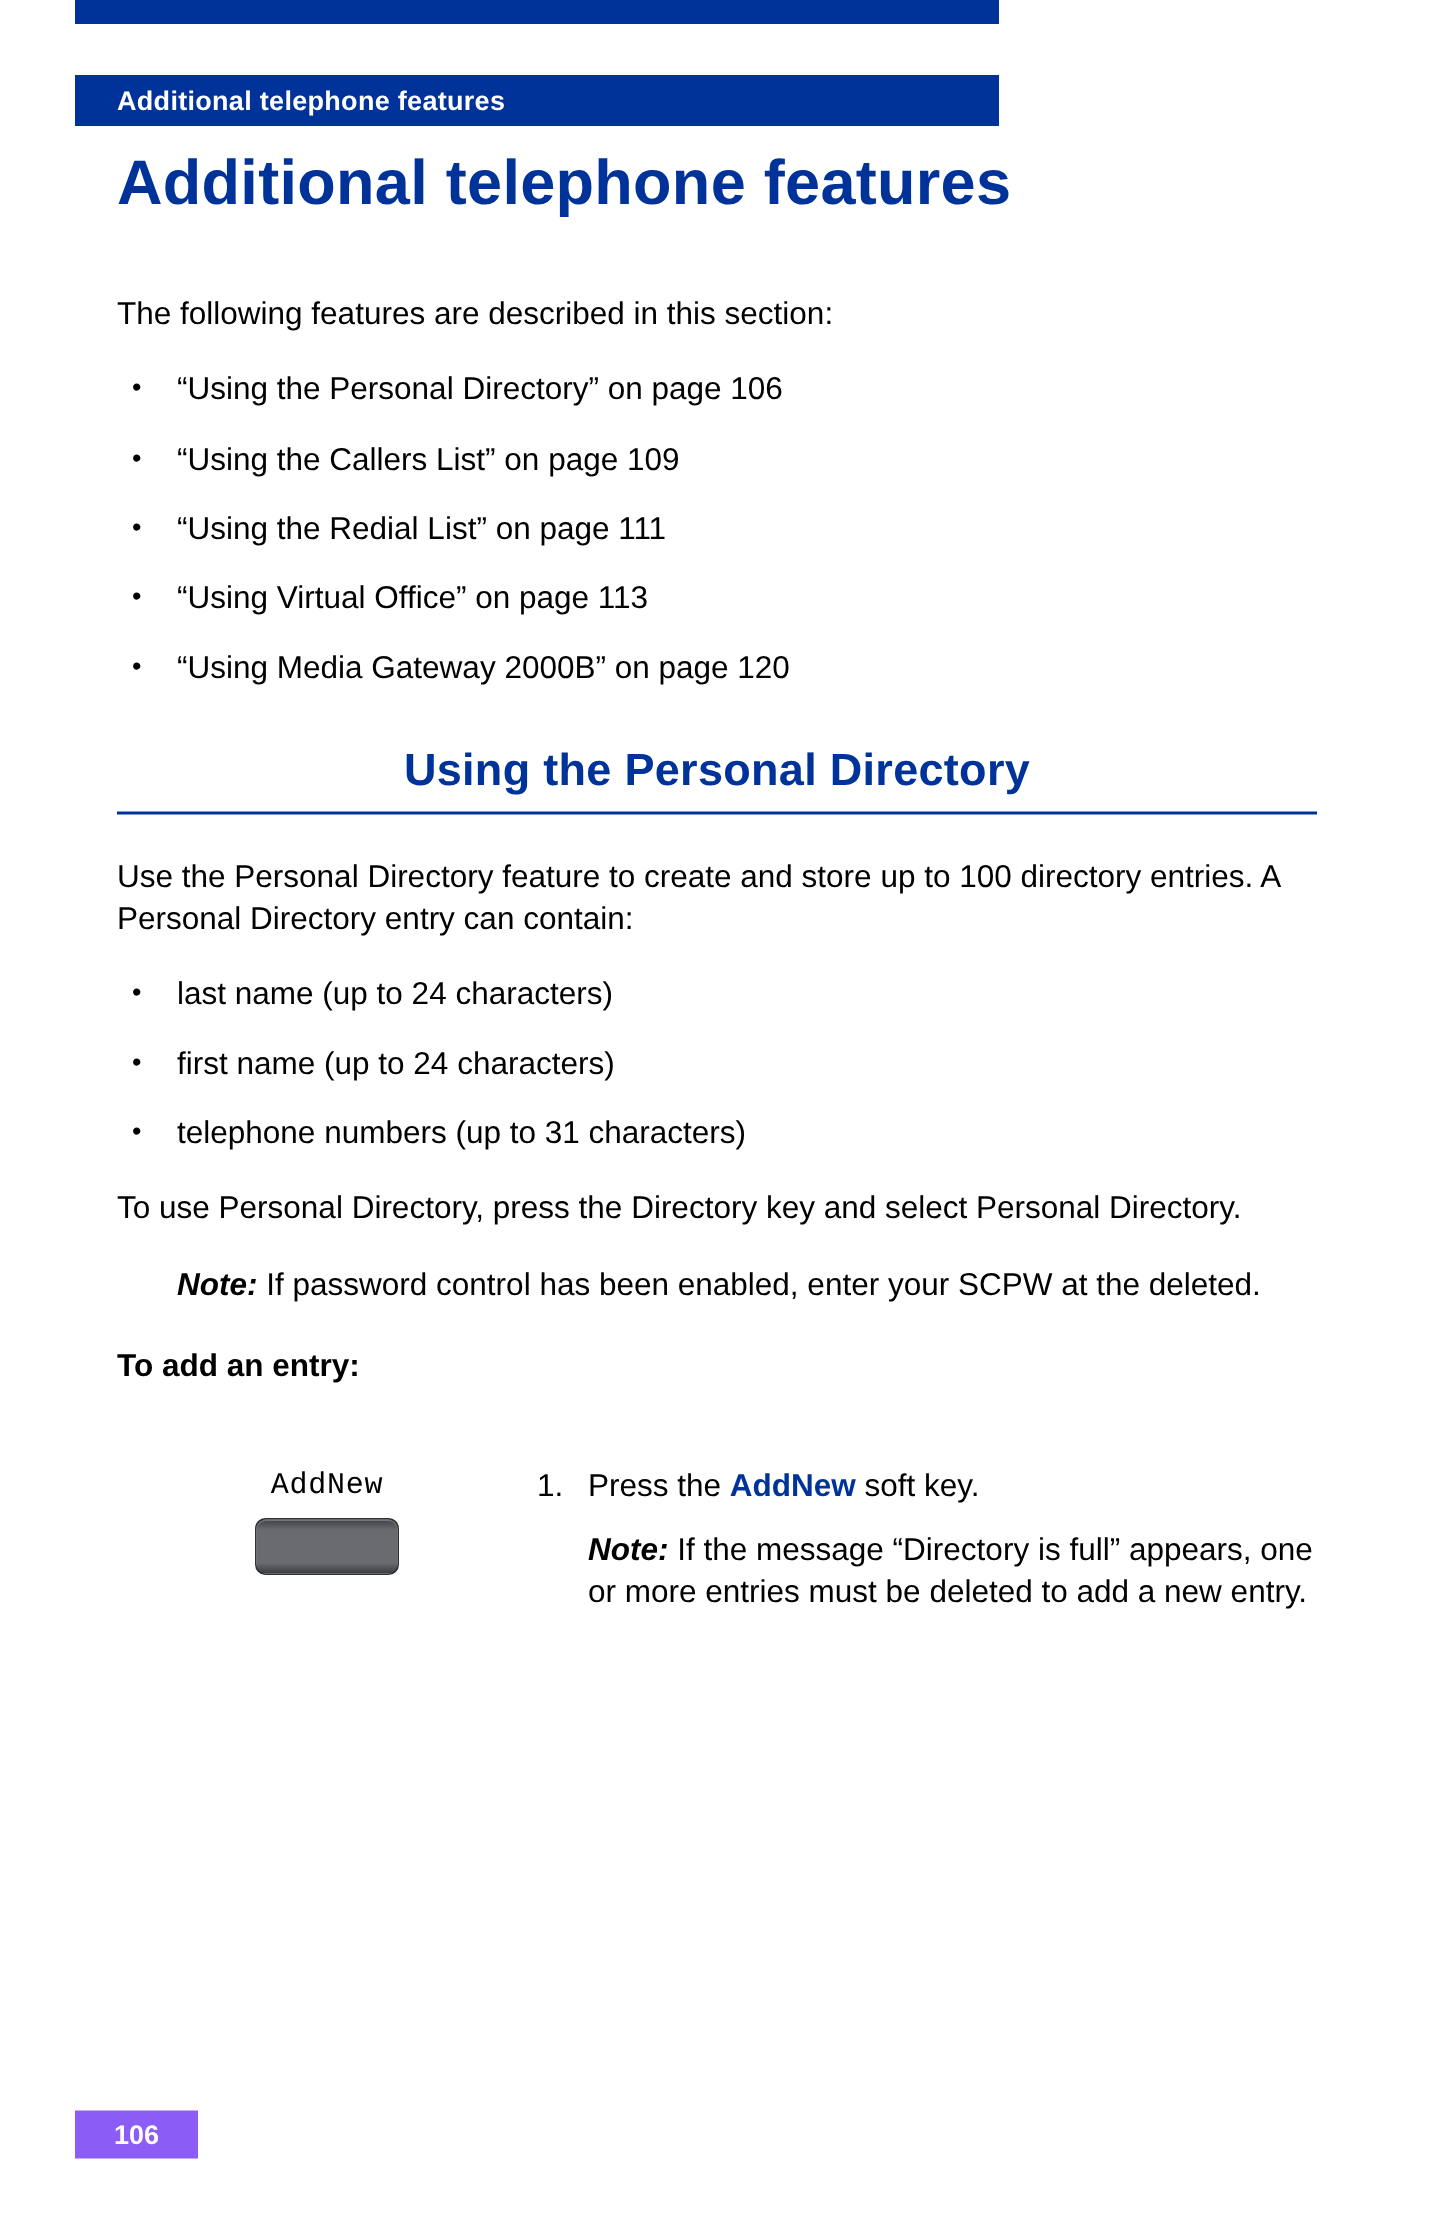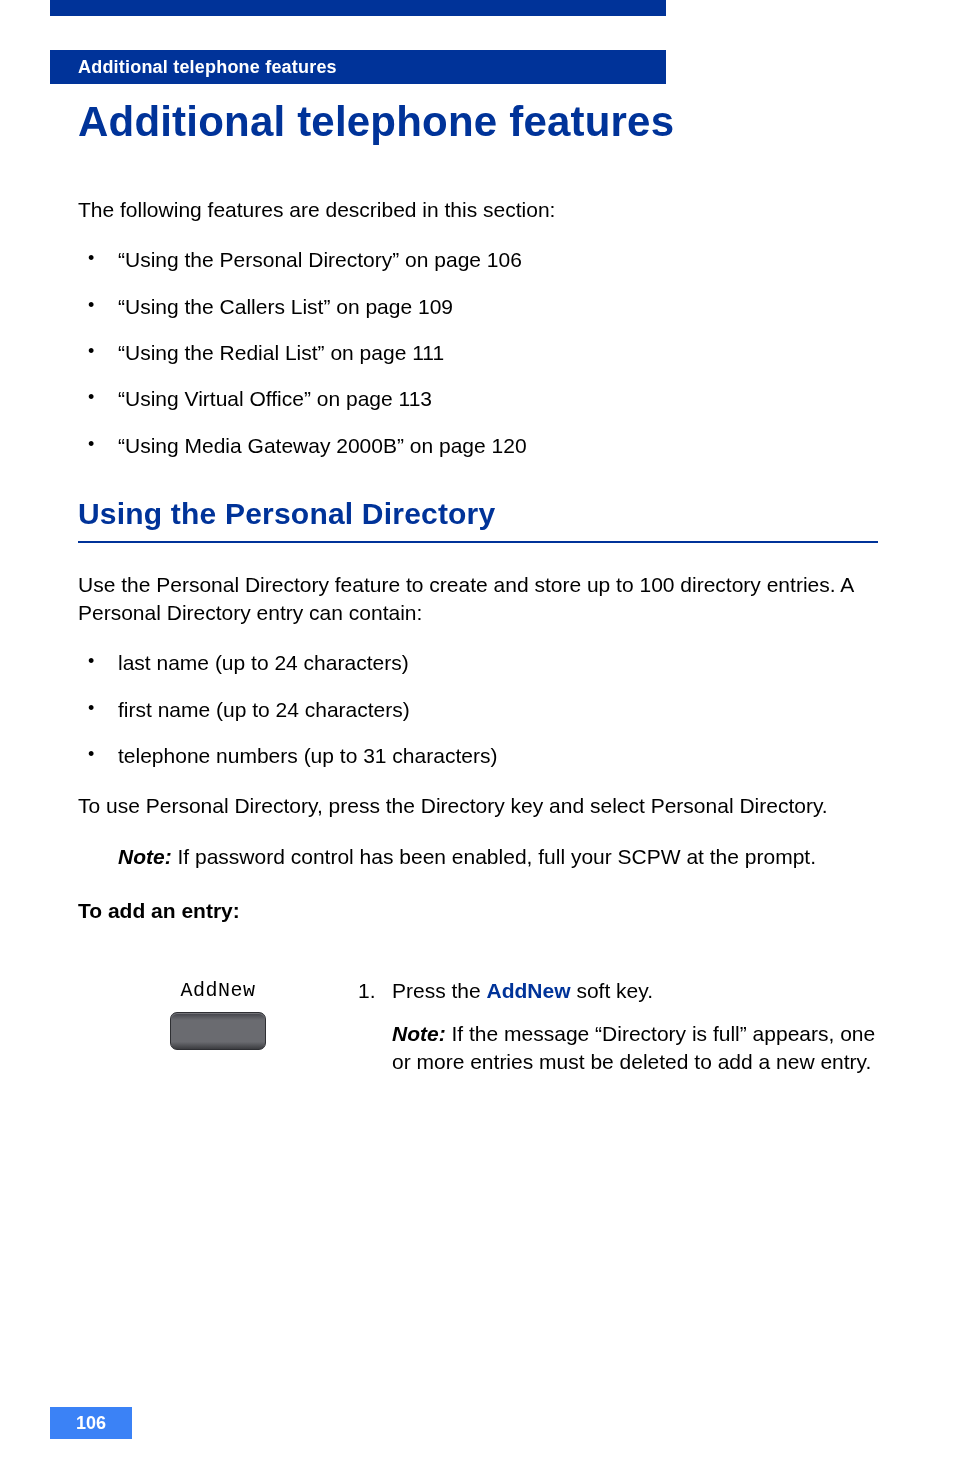--- a/index.html
+++ b/index.html
@@ -83,20 +83,21 @@
     color: #000000;
   }
   .h2 {
     color: #003399;
     font-family: Arial, Helvetica, sans-serif;
     font-weight: bold;
     font-size: 30px;
     margin-top: 34px;
     margin-bottom: 6px;
     letter-spacing: 0.2px;
+    text-align: center;
   }
   .h2-rule {
     width: 800px;
     height: 2px;
     background: #003399;
     margin-bottom: 28px;
   }
   .note-block {
     padding-left: 40px;
     margin-bottom: 26px;
@@ -156,21 +157,21 @@
   }
   .step-note {
     padding-left: 34px;
   }
   .page-number-box {
     position: absolute;
     left: 50px;
     bottom: 36px;
     width: 82px;
     height: 32px;
-    background: #3b82f6;
+    background: #8b5cf6;
     color: #ffffff;
     font-weight: bold;
     font-size: 18px;
     display: flex;
     align-items: center;
     justify-content: center;
   }
 </style>
 </head>
 <body>
@@ -202,21 +203,21 @@
 
     <ul class="sublist">
       <li><span>last name (up to 24 characters)</span></li>
       <li><span>first name (up to 24 characters)</span></li>
       <li><span>telephone numbers (up to 31 characters)</span></li>
     </ul>
 
     <div class="para" style="margin-top:22px;">To use Personal Directory, press the Directory key and select Personal Directory.</div>
 
     <div class="note-block">
-      <span class="italic-bold">Note:</span><span> If password control has been enabled, full your SCPW at the prompt.</span>
+      <span class="italic-bold">Note:</span><span> If password control has been enabled, enter your SCPW at the deleted.</span>
     </div>
 
     <div class="subhead">To add an entry:</div>
 
     <div class="step-row">
       <div class="softkey-col">
         <div class="softkey-label">AddNew</div>
         <div class="softkey-btn"></div>
       </div>
       <div class="step-text-col">

